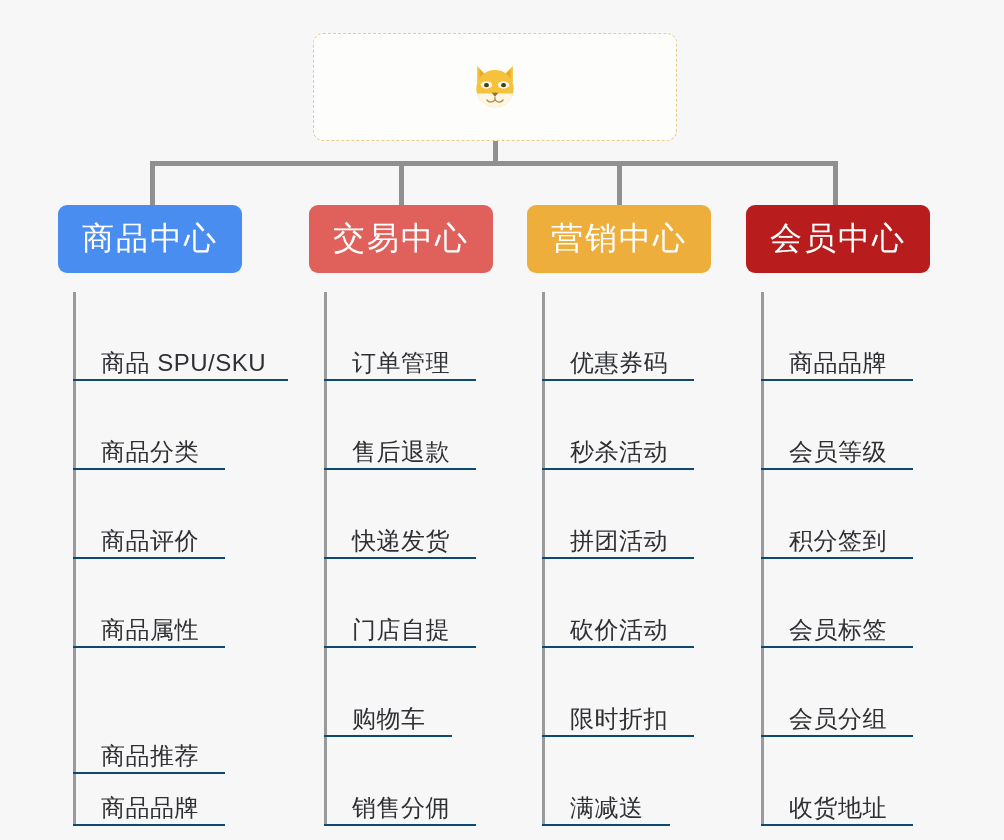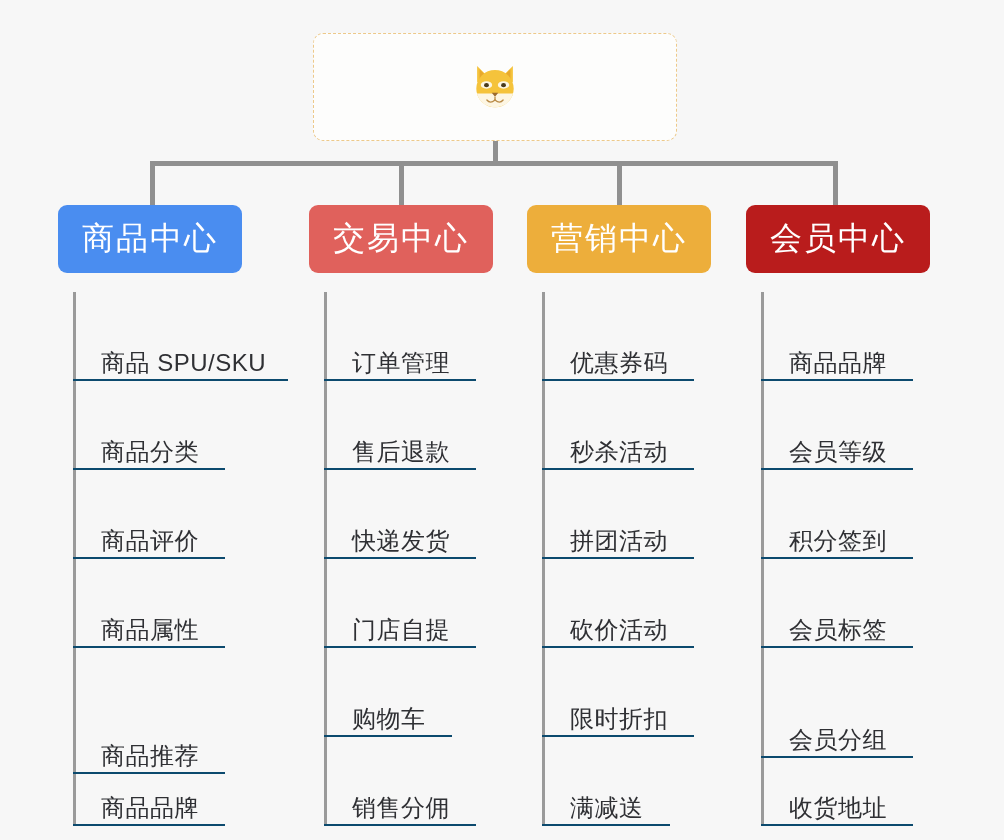--- a/index.html
+++ b/index.html
@@ -223,21 +223,21 @@
         </div>
         <div class="leaf" style="top: 89px; width: 152px;">
           <span class="leaf-label">会员等级</span>
         </div>
         <div class="leaf" style="top: 178px; width: 152px;">
           <span class="leaf-label">积分签到</span>
         </div>
         <div class="leaf" style="top: 267px; width: 152px;">
           <span class="leaf-label">会员标签</span>
         </div>
-        <div class="leaf" style="top: 356px; width: 152px; margin-top: 21px;">
+        <div class="leaf" style="top: 356px; width: 152px;">
           <span class="leaf-label">会员分组</span>
         </div>
         <div class="leaf" style="top: 445px; width: 152px; text-align: right;">
           <span class="leaf-label">收货地址</span>
         </div>
       </div>
     </div>
 
 </div>
 

